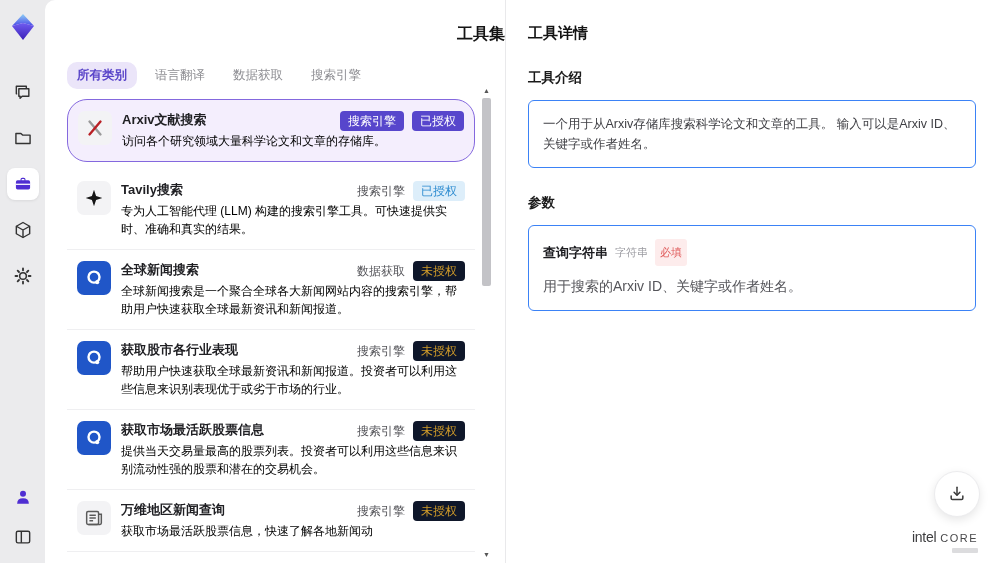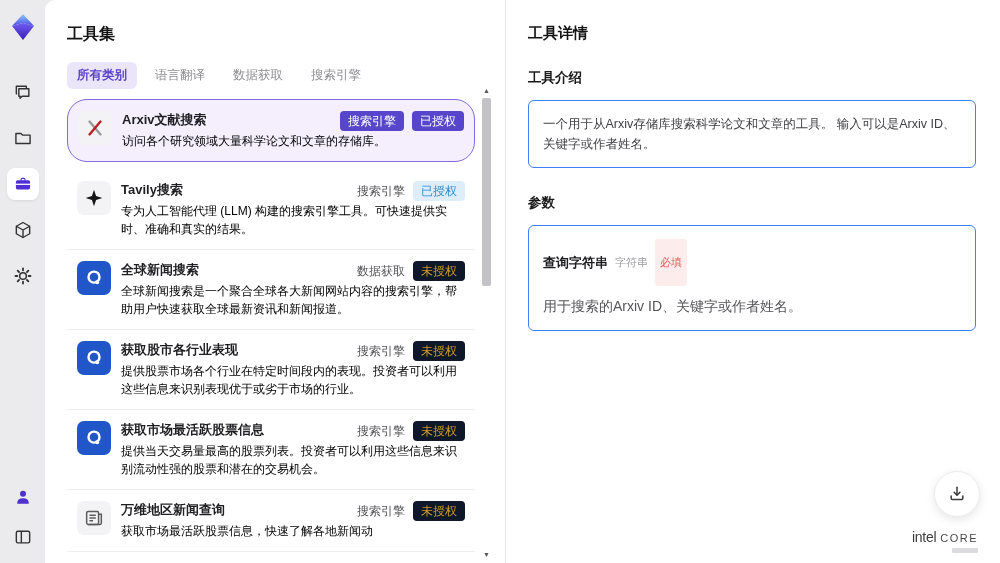--- a/index.html
+++ b/index.html
@@ -15,25 +15,25 @@
   .rail-nav { margin-top:34px; display:flex; flex-direction:column; gap:14px; align-items:center; }
   .rail-btn { width:32px; height:32px; border-radius:8px; display:flex; align-items:center; justify-content:center; cursor:pointer; }
   .rail-btn.active { background:#ffffff; box-shadow:0 1px 3px rgba(0,0,0,.08); }
   .rail-spacer { flex:1; }
   .rail-bottom { margin-bottom:10px; display:flex; flex-direction:column; gap:8px; align-items:center; }
   
   .main { position:absolute; left:45px; top:0; right:0; bottom:0; background:#fff;
     border-top-left-radius:10px; display:flex; overflow:hidden; }
   .list-pane { width:460px; flex:none; position:relative; padding:16px 0 0 22px; }
   .detail-pane { flex:1; border-left:1px solid #e9e9eb; position:relative; padding:16px 24px 0 22px; }
-  .page-title { font-size:16px; font-weight:bold; color:#141414; margin-top:8px; }
+  .page-title { font-size:16px; font-weight:bold; color:#141414; margin-top:8px;text-align:right; }
   
   .tabs { display:flex; align-items:center; gap:8px; margin-top:17px; }
   .tab { font-size:12.5px; color:#8d8d92; padding:5px 10px; border-radius:6px; cursor:pointer; white-space:nowrap; }
-  .tab.active { background:#ebe5f9; color:#5a45c9; font-weight:bold; }
+  .tab.active { background:#ebe5f9; color:#5a45c9; font-weight:bold;border-radius:10px; }
   
   .tool-list { margin-top:10px; margin-right:30px; position:relative; }
   .tool-card { display:flex; gap:10px; padding:11px 10px; border-bottom:1px solid #efeff1;
     background:#fff; position:relative; cursor:pointer; }
   .tool-card.selected { border:1px solid #8468de; border-radius:20px; background:#f4eefd; margin-bottom:8px; }
   .tool-icon { width:34px; height:34px; border-radius:7px; flex:none;
     display:flex; align-items:center; justify-content:center; }
   .tool-icon.light { background:#f3f3f5; }
   .tool-icon.blue { background:#2056c8; }
   .tool-body { flex:1; min-width:0; }
@@ -55,21 +55,21 @@
     border-radius:2px; cursor:grab; }
   
   .detail-title { font-size:15px; font-weight:bold; color:#141414; margin-top:8px; }
   .section-heading { font-size:13.5px; font-weight:bold; color:#1a1a1a; margin-top:26px; }
   .detail-box { border:1px solid #3b82f6; border-radius:6px; background:#fff; margin-top:13px;
     padding:13px 14px; }
   .intro-text { font-size:12.5px; color:#3f3f44; line-height:1.6; }
   .param-head { display:flex; align-items:center; gap:7px; }
   .param-name { font-size:13px; font-weight:bold; color:#1c1c20; }
   .param-type { font-size:11px; color:#9a9aa0; }
-  .param-required { font-size:11px; color:#e05c5c; background:#fdecec; padding:16px 5px; border-radius:3px; }
+  .param-required { font-size:11px; color:#e05c5c; background:#fdecec; padding:6px 5px; border-radius:3px; }
   .param-desc { font-size:14px; color:#55555a; margin-top:10px; line-height:1.5; }
   
   .download-fab { position:absolute; right:20px; bottom:46px; width:46px; height:46px; border-radius:50%;
     background:#fff; border:1px solid #ececee; box-shadow:0 3px 10px rgba(0,0,0,.10);
     display:flex; align-items:center; justify-content:center; cursor:pointer; }
   .intel-brand { position:absolute; right:22px; bottom:10px; text-align:right; }
   .intel-row { display:flex; align-items:baseline; gap:4px; justify-content:flex-end; color:#3c3c3e; }
   .intel-word { font-size:14px; font-weight:normal; letter-spacing:-.3px; }
   .core-word { font-size:11px; letter-spacing:1.5px; color:#48484a; }
   .ultra-bar { height:5px; width:26px; background:#dcdcde; border-radius:1px; margin:3px 0 0 auto; }
@@ -218,21 +218,21 @@
 
       <div class="tool-card">
         <div class="tool-icon blue">
           <svg width="22" height="22" viewBox="0 0 24 24">
             <circle cx="12" cy="11" r="6" fill="none" stroke="#fff" stroke-width="2.6"></circle>
             <circle cx="15.5" cy="16.5" r="2.2" fill="#fff"></circle>
           </svg>
         </div>
         <div class="tool-body">
           <div class="tool-title">获取股市各行业表现</div>
-          <div class="tool-desc">提供股票市场各个行业在特定时间段内的表现。投资者可以利用这些信息来识别表现优于或劣于市场的行业。</div>
+          <div class="tool-desc">帮助用户快速获取全球最新资讯和新闻报道。投资者可以利用这些信息来识别表现优于或劣于市场的行业。</div>
         </div>
         <div class="badges">
           <span class="cat-text">搜索引擎</span>
           <span class="badge yellow">未授权</span>
         </div>
       </div>
 
       <div class="tool-card">
         <div class="tool-icon blue">
           <svg width="22" height="22" viewBox="0 0 24 24">

